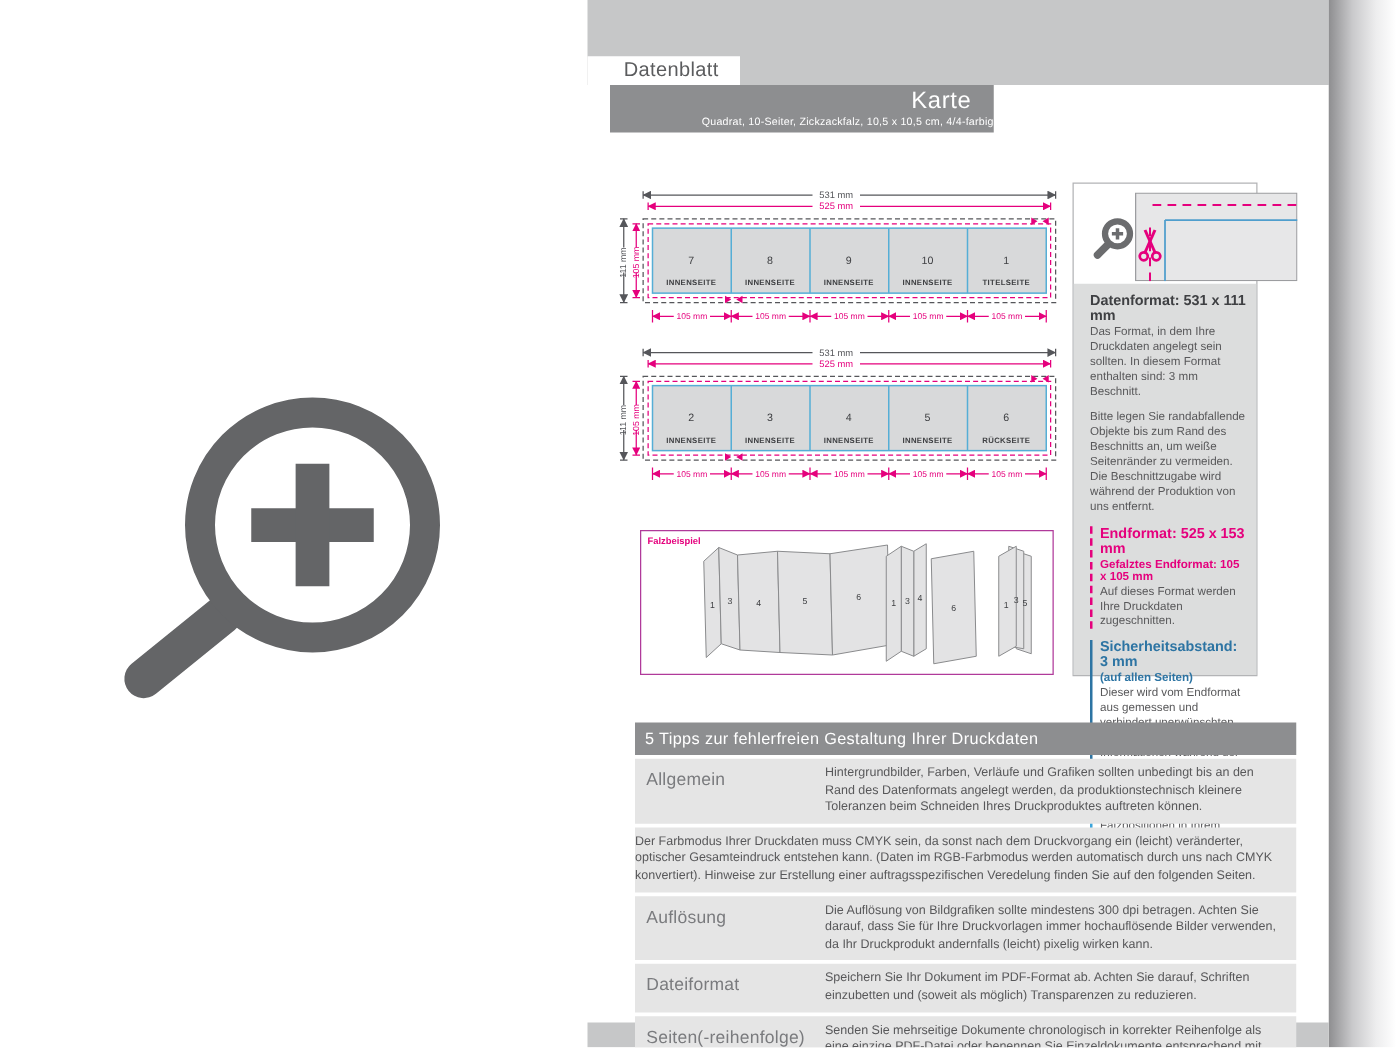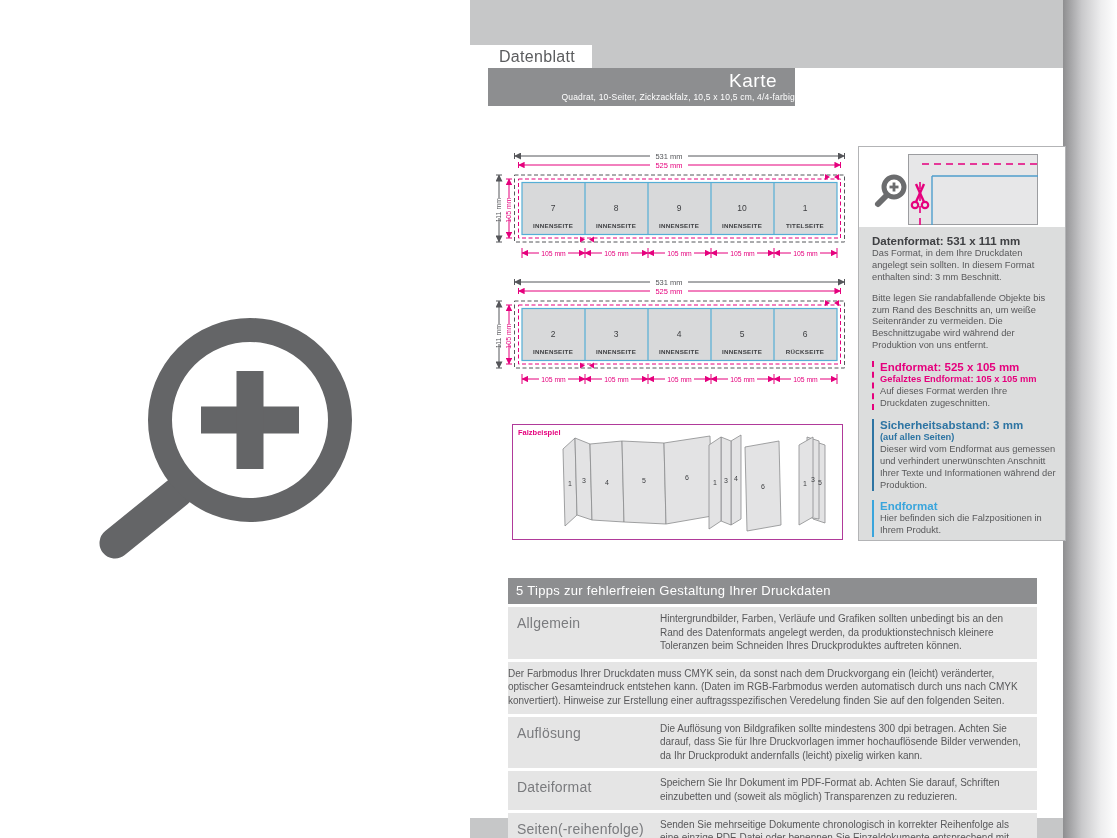--- a/index.html
+++ b/index.html
@@ -19,21 +19,21 @@
   
   #shadow{left:1063px;top:0;width:54px;height:838px;
           background:linear-gradient(to right,#8e8e90 0%,#c9c9cb 35%,#ededee 70%,#ffffff 100%);}
   #footer-bar{left:470px;top:818px;width:593px;height:20px;background:#c6c7c8;}
 
   
   #falzbox{left:512px;top:424px;width:331px;height:116px;border:1.5px solid #b03a9a;box-sizing:border-box;background:#fff;}
   #falz-label{position:absolute;left:5px;top:3px;font-size:7.5px;font-weight:bold;color:#e5007d;}
 
   
-  #sidebar{left:858px;top:146px;width:208px;height:395px;border:1px solid #b3b4b6;box-sizing:border-box;background:#fff;}
+  #sidebar{left:858px;top:146px;width:148px;height:395px;border:1px solid #b3b4b6;box-sizing:border-box;background:#fff;}
   #sb-graybg{position:absolute;left:0;top:80px;right:0;bottom:0;background:#dcdddd;}
   #sb-text{position:absolute;left:0;top:80px;right:0;bottom:0;padding:8px 8px 0 13px;box-sizing:border-box;}
   .sb-h{font-size:11.5px;font-weight:bold;color:#3f4043;margin:0 0 1px 0;}
   .sb-p{font-size:9.3px;line-height:1.28;color:#58585a;margin:0 0 9px 0;}
   .sb-block{padding-left:6px;margin-bottom:9px;}
   .sb-block .sb-p{margin-bottom:0;}
   .mag{color:#e5007d !important;}
   .sb-sub{font-size:9.3px;font-weight:bold;margin:0 0 2px 0;}
   #blk-endformat{border-left:2px dashed #e5007d;}
   #blk-sicherheit{border-left:2px solid #2d74a3;}
@@ -280,21 +280,21 @@
         <circle cx="17" cy="51" r="3.2" fill="none" stroke-width="2.2"></circle>
       </g>
     </svg>
 
     <div id="sb-text">
       <div class="sb-h">Datenformat: 531 x 111 mm</div>
       <p class="sb-p">Das Format, in dem Ihre Druckdaten angelegt sein sollten. In diesem Format enthalten sind: 3 mm Beschnitt.</p>
       <p class="sb-p">Bitte legen Sie randabfallende Objekte bis zum Rand des Beschnitts an, um weiße Seitenränder zu vermeiden. Die Beschnittzugabe wird während der Produktion von uns entfernt.</p>
 
       <div class="sb-block" id="blk-endformat">
-        <div class="sb-h mag">Endformat: 525 x 105 mm</div>
+        <div class="sb-h mag">Endformat: 525 x 153 mm</div>
         <div class="sb-sub mag">Gefalztes Endformat: 105 x 105 mm</div>
         <p class="sb-p">Auf dieses Format werden Ihre Druckdaten zugeschnitten.</p>
       </div>
 
       <div class="sb-block" id="blk-sicherheit">
         <div class="sb-h">Sicherheitsabstand: 3 mm</div>
         <div class="sb-sub">(auf allen Seiten)</div>
         <p class="sb-p">Dieser wird vom Endformat aus gemessen und verhindert unerwünschten Anschnitt Ihrer Texte und Informationen während der Produktion.</p>
       </div>
 

